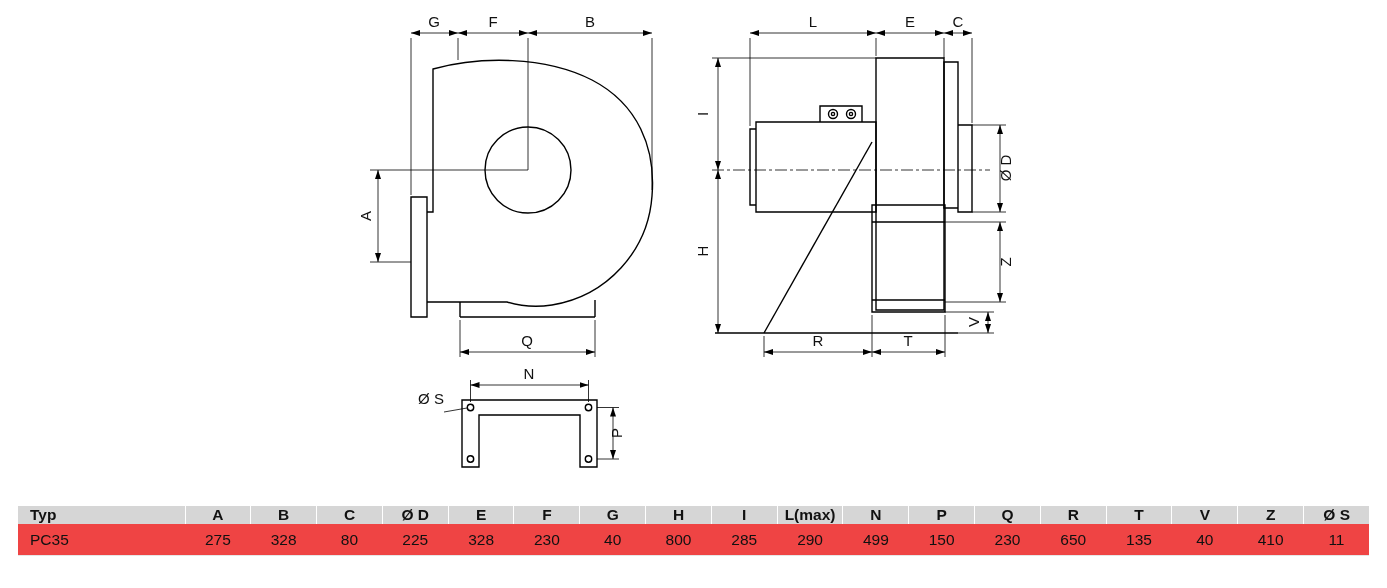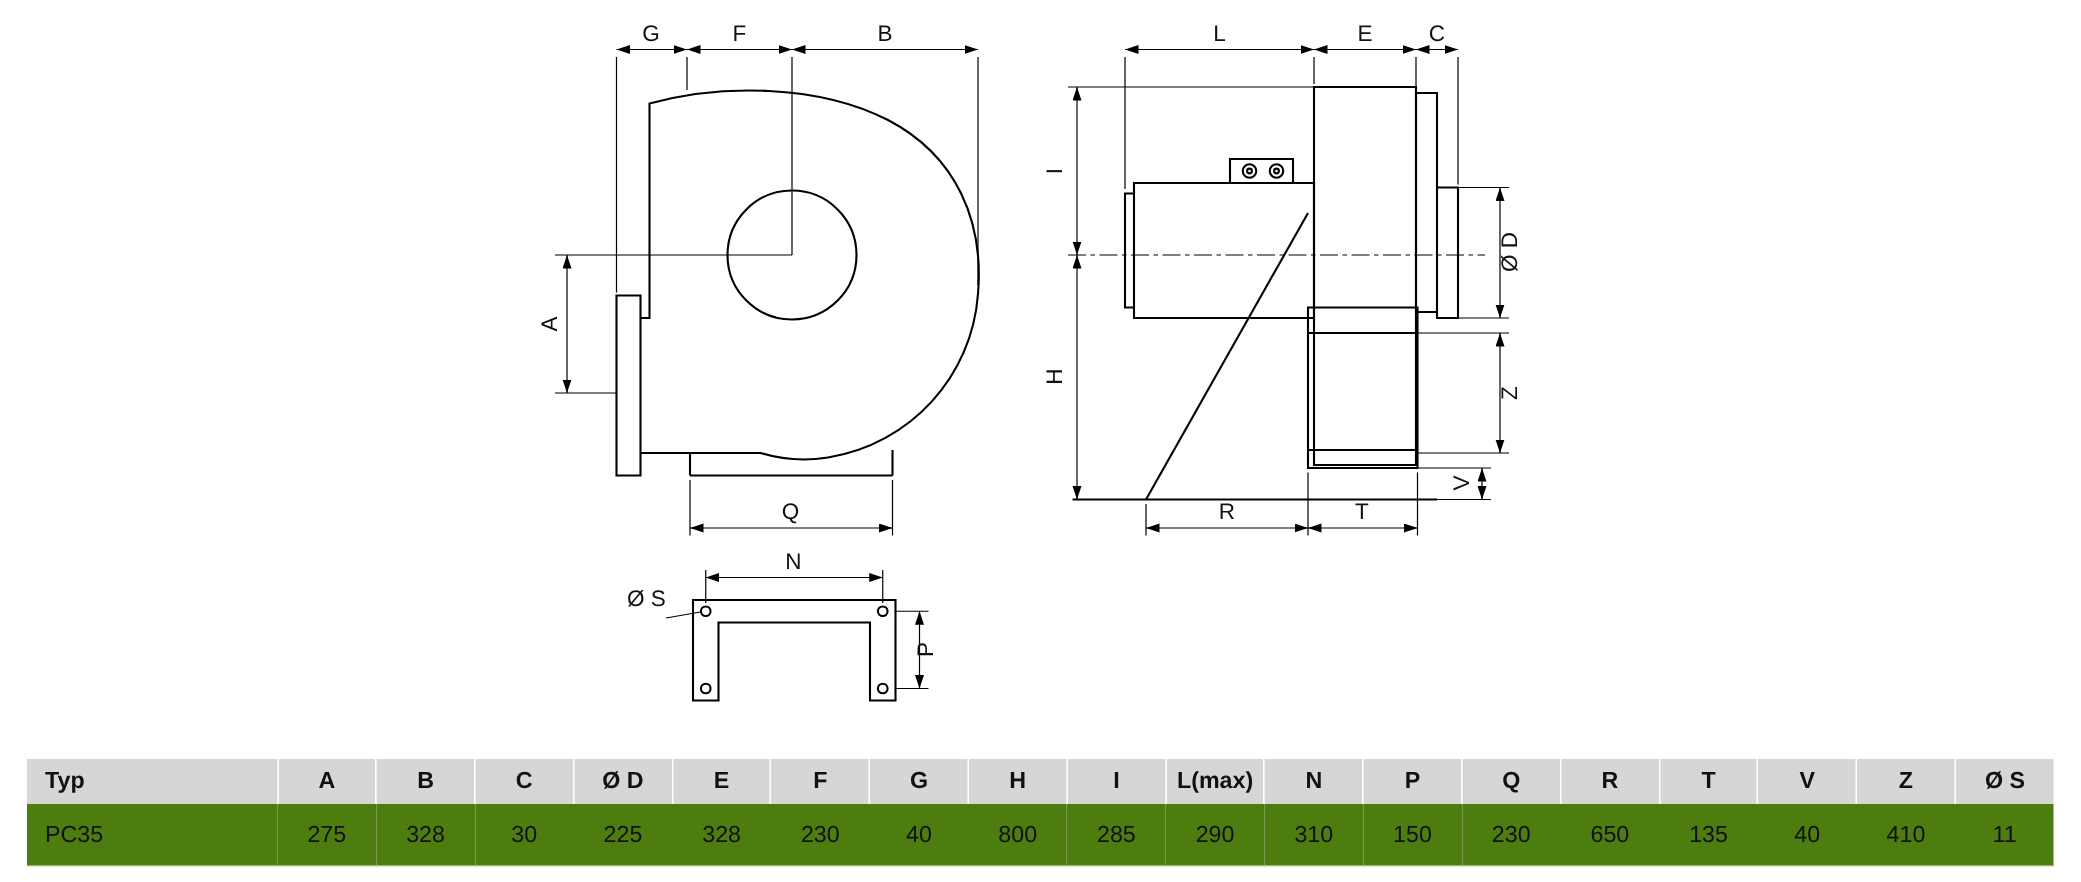--- a/index.html
+++ b/index.html
@@ -4,25 +4,25 @@
 <style>
   html,body{margin:0;padding:0;background:#fff;}
   body{width:1387px;font-family:"Liberation Sans",sans-serif;color:#111;}
   .drawing-wrap{width:1387px;height:500px;}
   svg text{font-family:"Liberation Sans",sans-serif;font-size:15px;fill:#111;}
   .obj{fill:none;stroke:#000;stroke-width:1.4;}
   .thin{fill:none;stroke:#000;stroke-width:0.8;}
   .dim{stroke:#000;stroke-width:0.8;fill:none;}
   .cl{stroke-dasharray:12 3 3 3;}
   .spec-table{border-collapse:collapse;table-layout:fixed;width:1351px;margin:6px 18px 0 18px;}
-  .spec-table th{background:#d6d6d6;font-weight:bold;height:30px;font-size:15.5px;
+  .spec-table th{background:#d6d6d6;font-weight:bold;height:18px;font-size:15.5px;
     border-left:1px solid #fff;text-align:center;padding:0;}
   .spec-table th:first-child{text-align:left;padding-left:12px;border-left:none;}
-  .spec-table td{height:41px;text-align:center;font-size:15.5px;padding:0;
-    border-bottom:1px solid #e6e6e6;background:#4d7c0f;}
+  .spec-table td{height:31px;text-align:center;font-size:15.5px;padding:0;
+    border-bottom:1px solid #e6e6e6;background:#ef4444;}
   .spec-table td:first-child{text-align:left;padding-left:12px;}
 </style>
 </head>
 <body>
 
 <div class="drawing-wrap">
 <svg viewBox="0 0 1387 500" width="1387" height="500">
   <defs>
     <marker id="arr" orient="auto-start-reverse" markerUnits="userSpaceOnUse" markerWidth="10" markerHeight="8" refX="9" refY="3">
       <path d="M0,0 L9,3 L0,6 Z" fill="#000"></path>
@@ -140,29 +140,29 @@
       <th>V</th>
       <th>Z</th>
       <th>Ø S</th>
     </tr>
   </thead>
   <tbody>
     <tr>
       <td>PC35</td>
       <td>275</td>
       <td>328</td>
-      <td>30</td>
+      <td>80</td>
       <td>225</td>
       <td>328</td>
       <td>230</td>
       <td>40</td>
       <td>800</td>
       <td>285</td>
       <td>290</td>
-      <td>310</td>
+      <td>499</td>
       <td>150</td>
       <td>230</td>
       <td>650</td>
       <td>135</td>
       <td>40</td>
       <td>410</td>
       <td>11</td>
     </tr>
   </tbody>
 </table>

